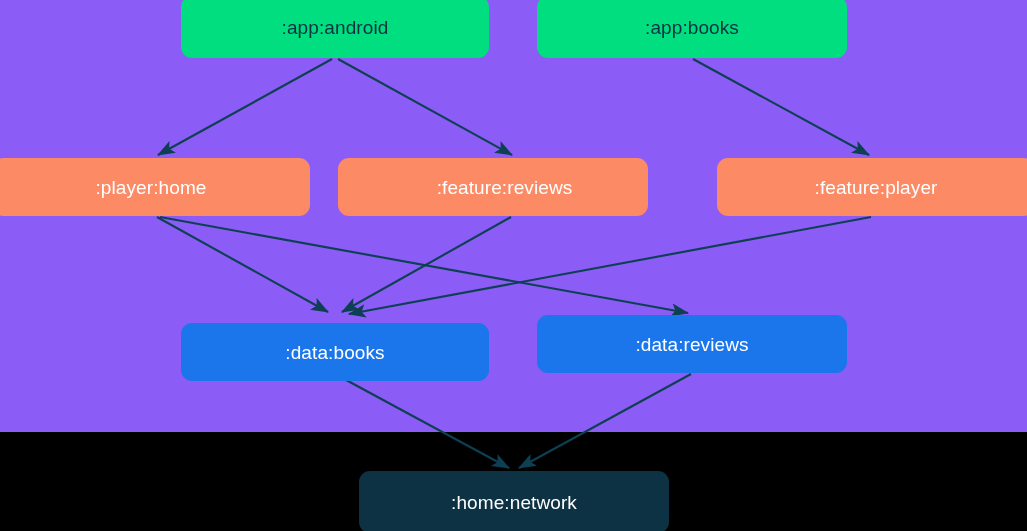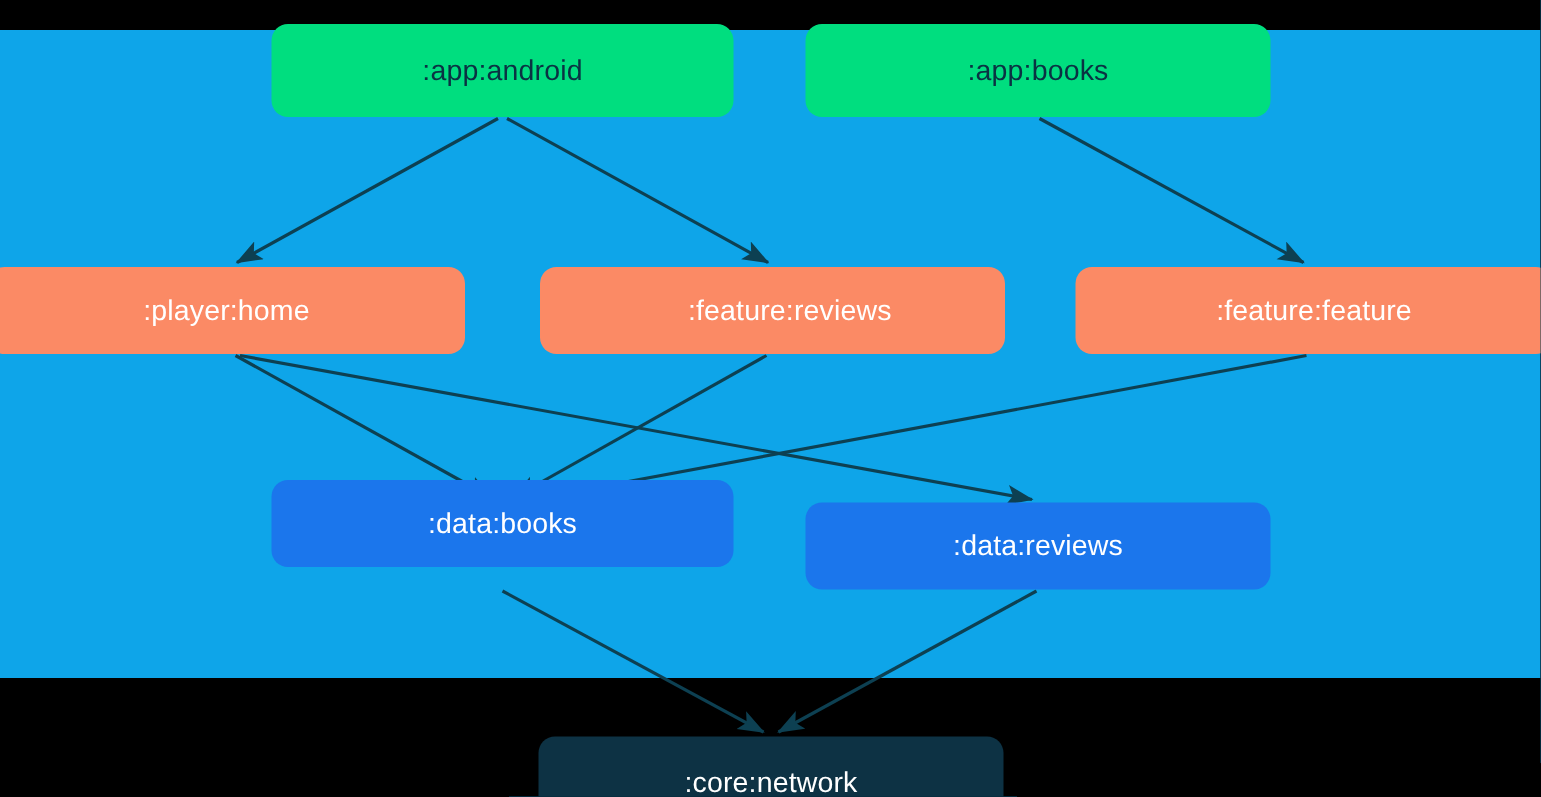--- a/index.html
+++ b/index.html
@@ -11,22 +11,21 @@
   body {
     width: 1027px;
     height: 531px;
     overflow: hidden;
     font-family: "Liberation Sans", sans-serif;
   }
   #graph-canvas {
     position: relative;
     width: 1027px;
     height: 432px;
-    background: #0ea5e9;
-    margin-top: 20px;
+    background: #8b5cf6;
   }
   #edge-layer {
     position: absolute;
     left: 0;
     top: 0;
     width: 1027px;
     height: 531px;
     pointer-events: none;
   }
   .node {
@@ -74,30 +73,30 @@
   <div id="node-layer">
       <div class="node" style="left: 181px; top: -4px; width: 308px; height: 62px; background: rgb(0, 222, 127); color: rgb(10, 50, 67);">
         <span class="node-label">:app:android</span>
       </div>
       <div class="node" style="left: 537px; top: -4px; width: 310px; height: 62px; background: rgb(0, 222, 127); color: rgb(10, 50, 67);">
         <span class="node-label">:app:books</span>
       </div>
       <div class="node" style="left: -8px; top: 158px; width: 318px; height: 58px; background: rgb(251, 138, 101); color: rgb(255, 255, 255);">
         <span class="node-label">:player:home</span>
       </div>
-      <div class="node" style="left: 360px; top: 158px; width: 310px; height: 58px; background: rgb(251, 138, 101); color: rgb(255, 255, 255); padding-left: 23px;">
+      <div class="node" style="left: 338px; top: 158px; width: 310px; height: 58px; background: rgb(251, 138, 101); color: rgb(255, 255, 255); padding-left: 23px;">
         <span class="node-label">:feature:reviews</span>
       </div>
       <div class="node" style="left: 717px; top: 158px; width: 318px; height: 58px; background: rgb(251, 138, 101); color: rgb(255, 255, 255);">
-        <span class="node-label">:feature:feature</span>
+        <span class="node-label">:feature:player</span>
       </div>
-      <div class="node" style="left: 181px; top: 300px; width: 308px; height: 58px; background: rgb(27, 118, 236); color: rgb(255, 255, 255);">
+      <div class="node" style="left: 181px; top: 323px; width: 308px; height: 58px; background: rgb(27, 118, 236); color: rgb(255, 255, 255);">
         <span class="node-label">:data:books</span>
       </div>
       <div class="node" style="left: 537px; top: 315px; width: 310px; height: 58px; background: rgb(27, 118, 236); color: rgb(255, 255, 255); align-items: center;">
         <span class="node-label">:data:reviews</span>
       </div>
       <div class="node" style="left: 359px; top: 471px; width: 310px; height: 62px; background: rgb(13, 50, 68); color: rgb(255, 255, 255);">
-        <span class="node-label">:core:network</span>
+        <span class="node-label">:home:network</span>
       </div>
     </div>
 
 </div>
 
 </body></html>

